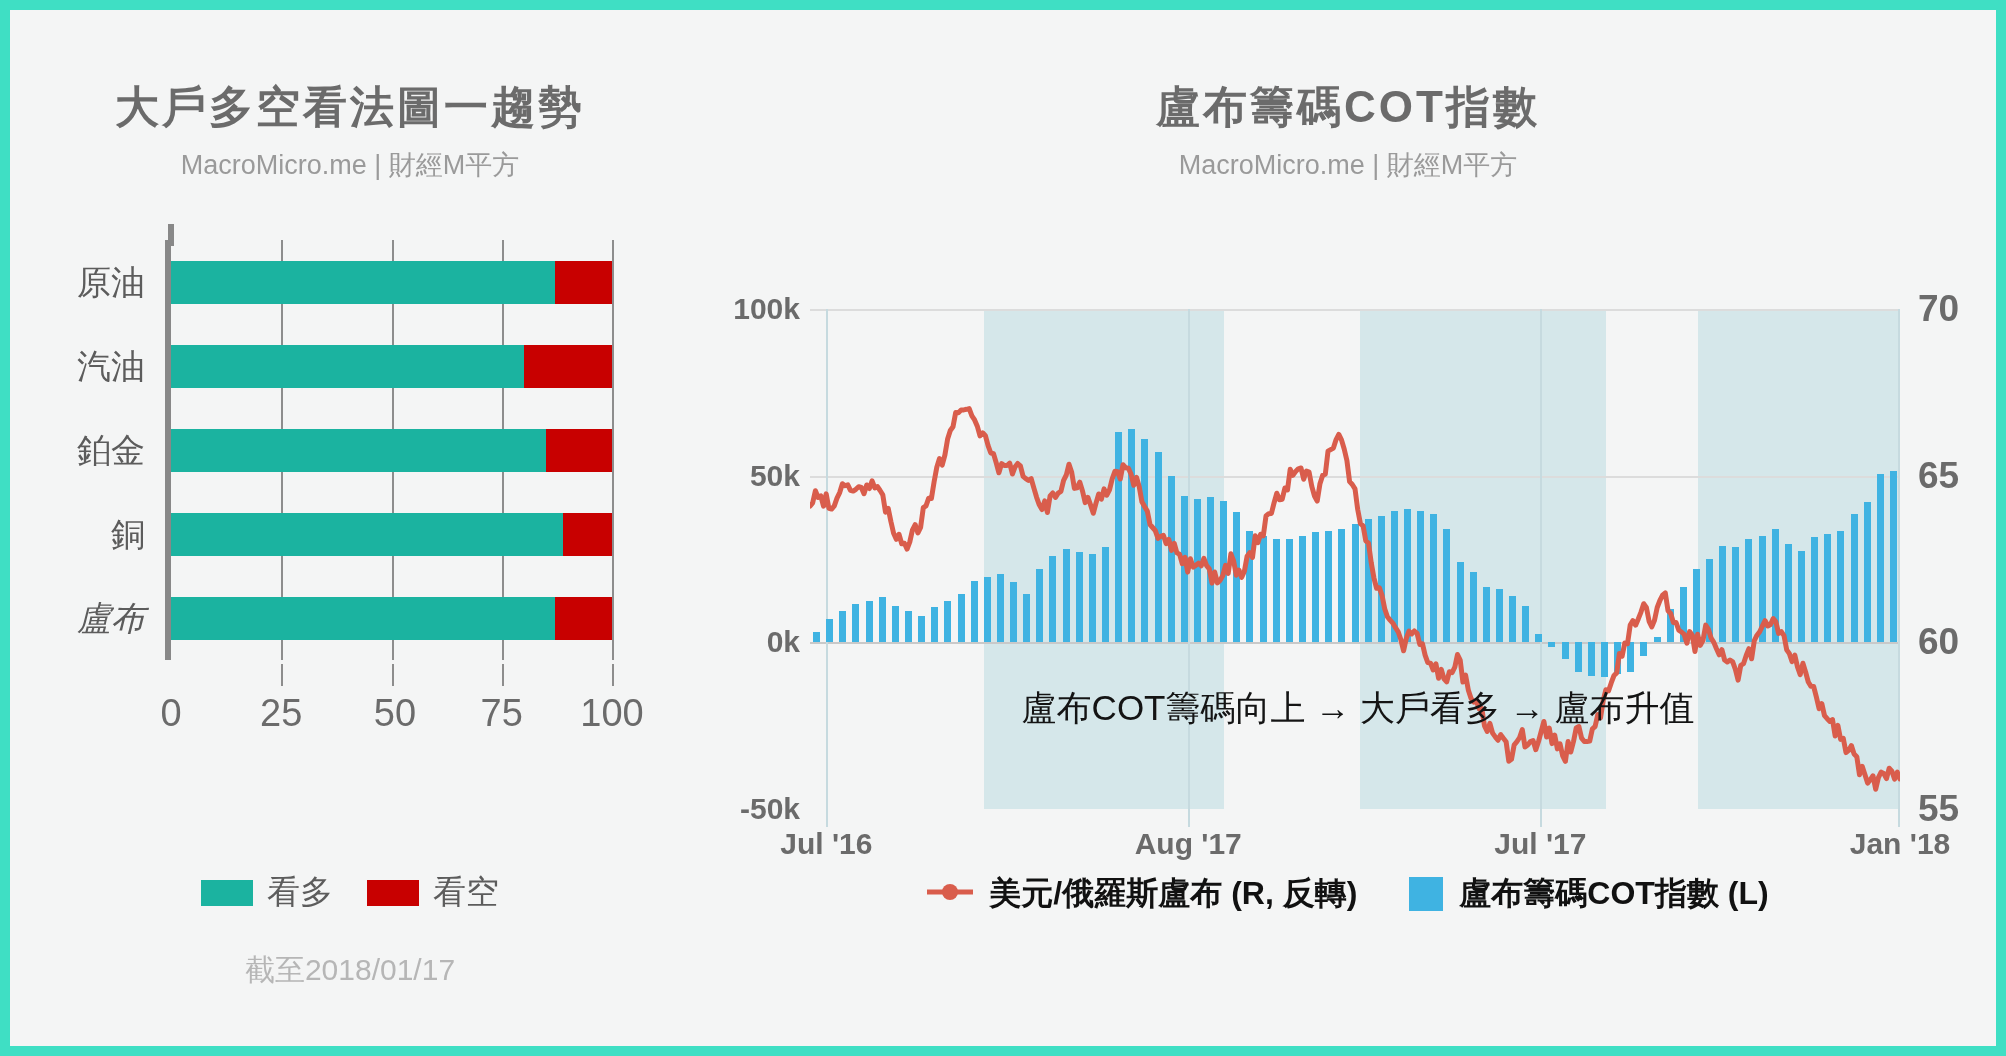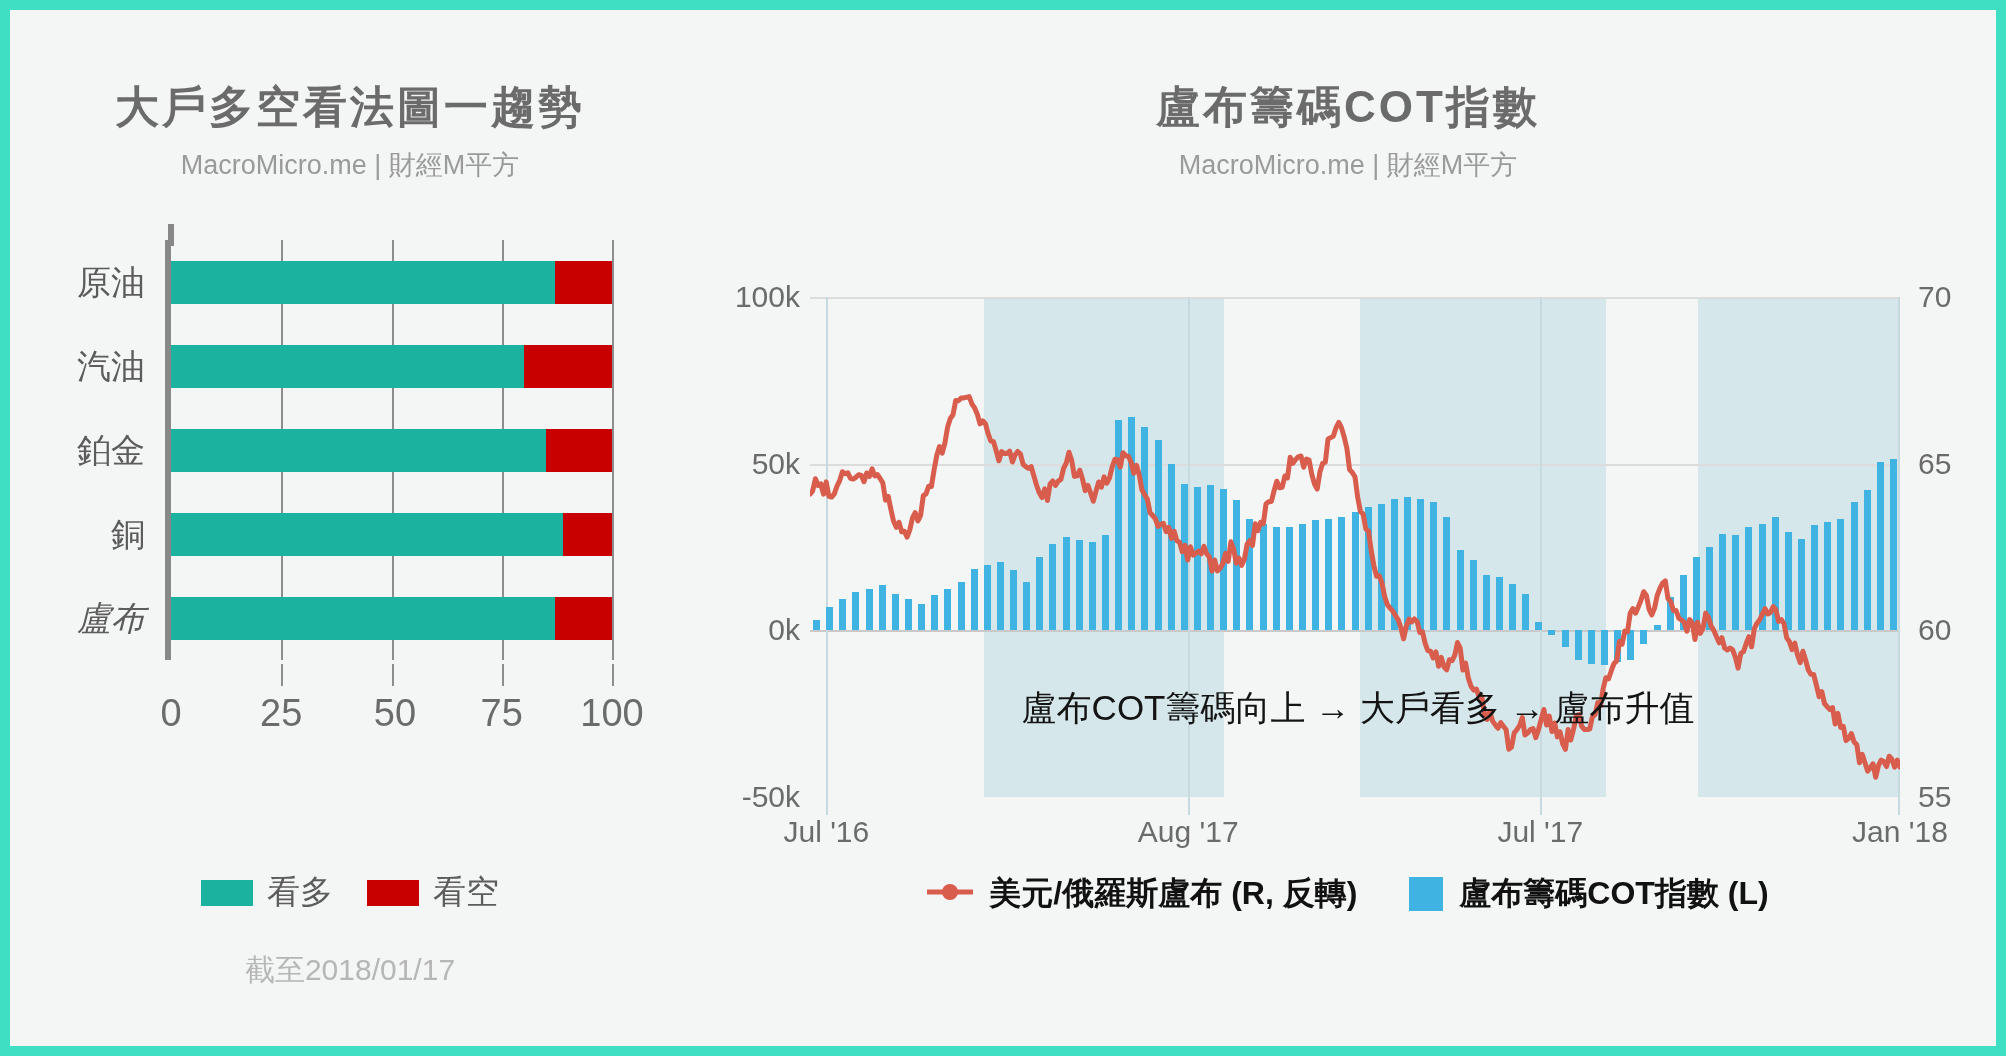--- a/index.html
+++ b/index.html
@@ -109,22 +109,22 @@
 
   
   #right-panel {
     position: absolute; left: 680px; top: 0;
     width: 1316px; height: 1036px;
   }
   #right-header { position: absolute; left: 0; top: 68px; width: 1316px; }
 
   #plot-outer {
     position: absolute;
-    left: 0px; top: 217px;
-    width: 1316px; height: 590px;
+    left: 0px; top: 229px;
+    width: 1316px; height: 590px; font-weight: bold;
   }
   
   #plot {
     position: absolute;
     left: 120px; top: 70px;
     width: 1090px; height: 500px;
     overflow: hidden;
   }
   .shade-band {
     position: absolute; top: 0; height: 100%;
@@ -150,21 +150,21 @@
 
   .yaxis-left-label {
     position: absolute; right: 1206px;
     color: #6B6B6B; font-size: 30px;
     transform: translateY(-50%);
     white-space: nowrap;
     text-align: right; width: 120px;
   }
   .yaxis-right-label {
     position: absolute; left: 1228px;
-    color: #6B6B6B; font-size: 30px;
+    color: #6B6B6B; font-size: 37px;
     transform: translateY(-50%);
     white-space: nowrap;
   }
   .xaxis-label {
     position: absolute; top: 588px;
     color: #6B6B6B; font-size: 30px;
     transform: translateX(-50%);
     white-space: nowrap;
   }
   .xaxis-tick {

